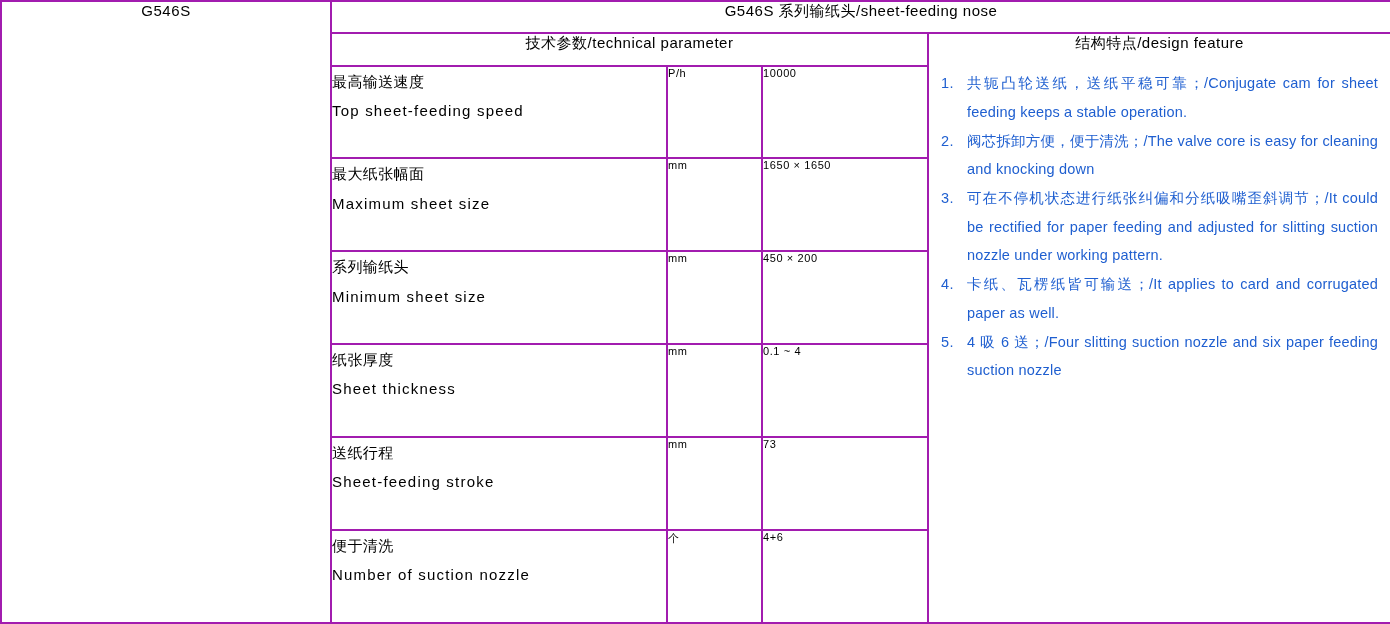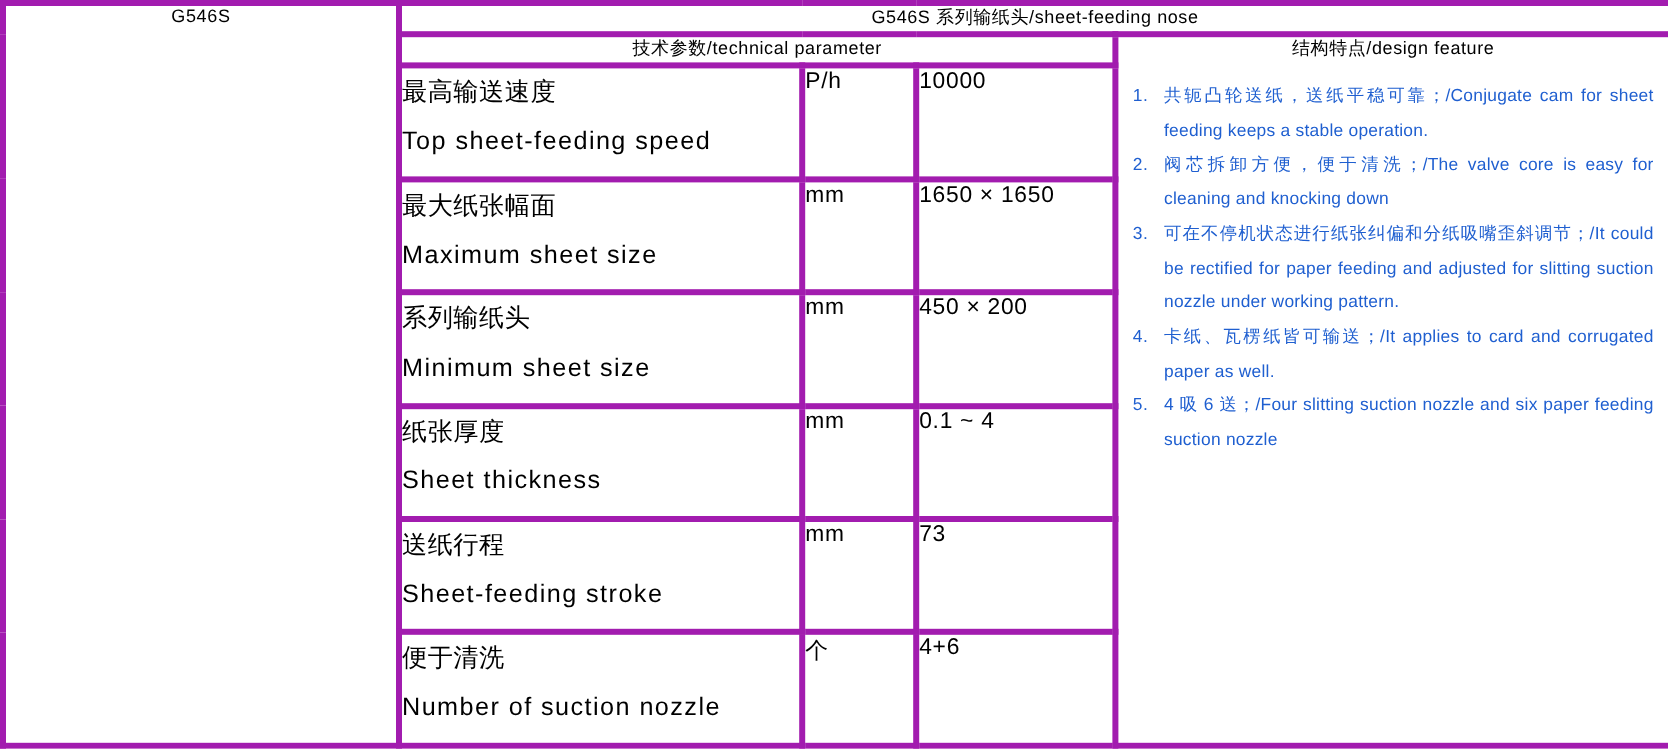--- a/index.html
+++ b/index.html
@@ -14,49 +14,49 @@
     color: #000000;
     overflow: hidden;
   }
   .spec-table {
     width: 1390px;
     height: 624px;
     border-collapse: collapse;
     table-layout: fixed;
   }
   .spec-table td {
-    border: 5px solid #a21caf;
+    border: 2px solid #a21caf;
     vertical-align: top;
     padding: 0;
   }
   .model-cell {
     vertical-align: middle;
     text-align: center;
     font-size: 15px;
     letter-spacing: 0.6px;
   }
   .hdr {
     text-align: center;
     font-size: 15px;
     letter-spacing: 0.5px;
     padding: 10px 6px;
     border-radius: 11px;
   }
   .param-name {
     padding: 6px 10px 6px 12px;
-    font-size: 21px;
+    font-size: 15px;
     line-height: 1.95;
     letter-spacing: 0.4px;
   }
   .param-line2 {
     letter-spacing: 1.2px;
   }
   .unit-cell, .value-cell {
     padding: 8px 10px 6px 12px;
-    font-size: 19px;
+    font-size: 11px;
     letter-spacing: 0.6px;
     vertical-align: top;
   }
   
   .feature-wrap {
     padding: 6px 12px 4px 12px;
   }
   .feature-item {
     display: flex;
     align-items: flex-start;

